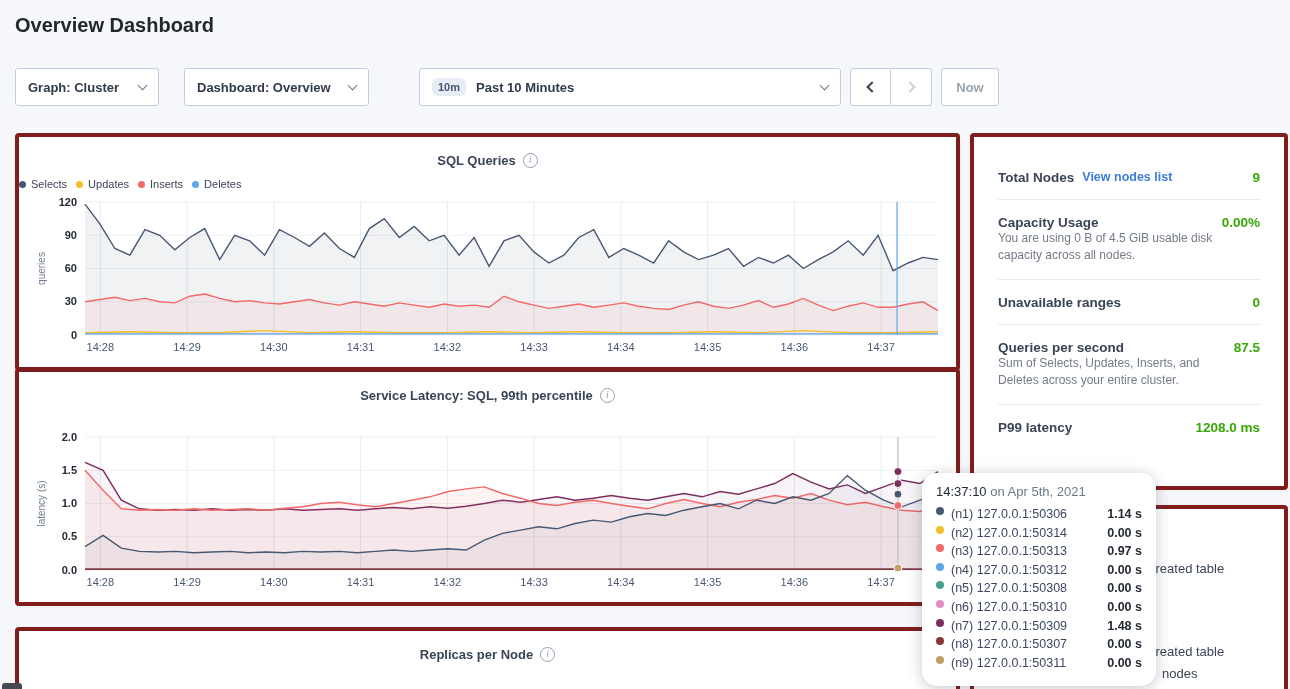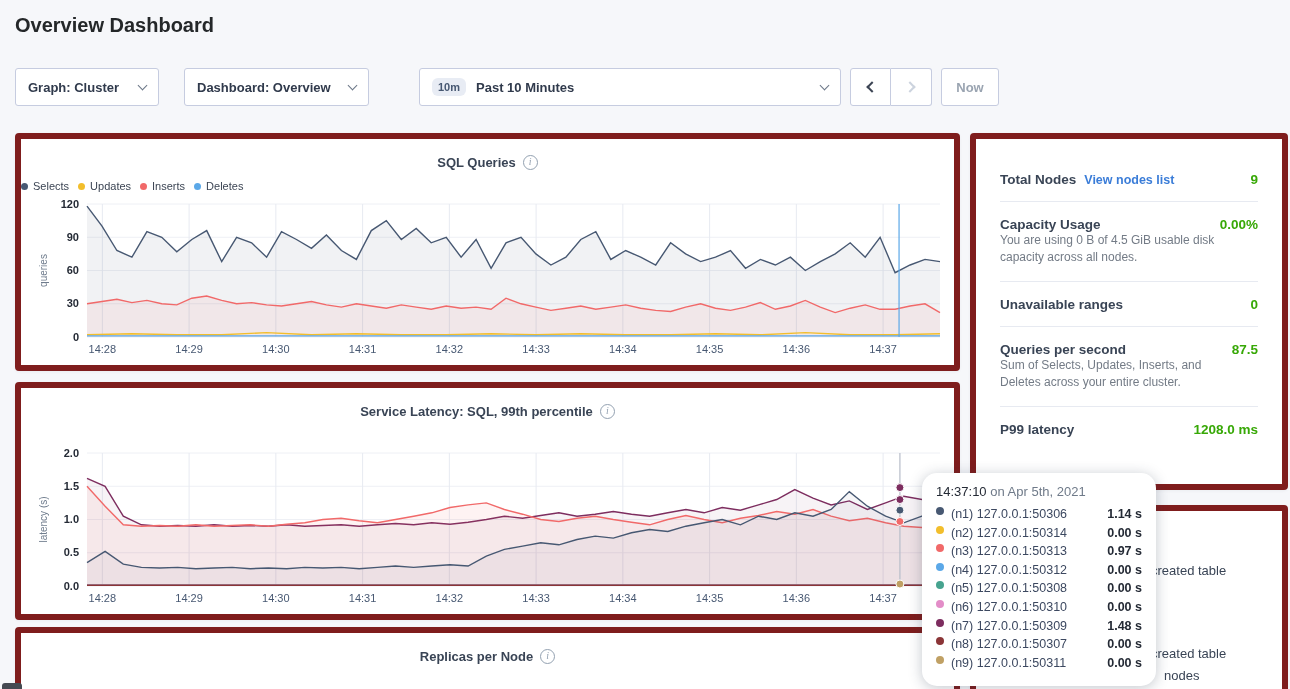--- a/index.html
+++ b/index.html
@@ -17,39 +17,39 @@
   .badge{background:#e8ecf4;border-radius:6px;font-size:11px;font-weight:700;color:#475872;padding:3px 6px;margin-right:10px}
   .chev{width:7px;height:7px;border-right:1.5px solid #6b7687;border-bottom:1.5px solid #6b7687;transform:rotate(45deg);display:inline-block;margin-top:-4px;flex:none}
   .arrow-group{position:absolute;left:850px;top:68px;display:flex}
   .arrow-btn{width:41px;height:38px;background:#fff;border:1px solid #c6cce0;display:flex;align-items:center;justify-content:center;cursor:pointer}
   .arrow-btn.left{border-radius:3px 0 0 3px}
   .arrow-btn.right{border-radius:0 3px 3px 0;border-left:none}
   .chev-left{width:8px;height:8px;border-right:2px solid #3c4554;border-bottom:2px solid #3c4554;transform:rotate(135deg);margin-left:3px}
   .chev-right{width:8px;height:8px;border-right:2px solid #ccd3de;border-bottom:2px solid #ccd3de;transform:rotate(-45deg);margin-right:3px}
   #btn-now{position:absolute;left:941px;top:68px;width:58px;justify-content:center;color:#9aa4b1}
 
-  .card{position:absolute;background:#fff;border:6px solid #7f1d1d;border-radius:4px;box-shadow:0 1px 3px rgba(60,80,110,0.06)}
+  .card{position:absolute;background:#fff;border:4px solid #7f1d1d;border-radius:4px;box-shadow:0 1px 3px rgba(60,80,110,0.06)}
   #card-sql{left:15px;top:133px;width:945px;height:238px}
-  #card-latency{left:15px;top:382px;width:945px;height:238px}
+  #card-latency{left:15px;top:368px;width:945px;height:238px}
   #card-replicas{left:15px;top:627px;width:945px;height:110px}
   #card-summary{left:970px;top:133px;width:318px;height:357px;padding:18px 24px;overflow:hidden}
   #card-events{left:970px;top:505px;width:318px;height:230px;z-index:1}
 
   .chart-title-row{display:flex;align-items:center;justify-content:center;gap:7px;padding-top:16px}
   .chart-title{font-size:13px;font-weight:700;color:#394455}
   .info-icon{width:15px;height:15px;border:1px solid #93a1b1;border-radius:50%;color:#93a1b1;font-size:10px;line-height:12px;text-align:center;font-style:italic;font-family:"Liberation Serif",serif;cursor:pointer;flex:none}
   .legend-row{display:flex;justify-content:flex-start;gap:9px;padding:10px 38px 0 0;list-style:none}
   .legend-item{display:flex;align-items:center;gap:5px;font-size:11px;color:#3c4554;cursor:pointer}
   .legend-dot{width:7px;height:7px;border-radius:50%;flex:none}
   svg.chart{display:block;margin:4px 0 0 14px}
   #card-latency svg.chart{margin-top:26px}
 
   .sum-title{text-align:center;font-size:13px;font-weight:700;color:#242a35;margin-bottom:6px}
   .sum-row{display:flex;justify-content:space-between;align-items:baseline;padding-top:15px}
-  .sum-label-wrap{display:flex;align-items:center}
+  .sum-label-wrap{display:flex;align-items:flex-start}
   .sum-label{font-size:13.5px;font-weight:700;color:#394455}
   .sum-link{font-size:12.5px;font-weight:700;color:#3b7dd8;margin-left:8px;cursor:pointer;white-space:nowrap}
   .sum-value{font-size:13.5px;font-weight:700;color:#37a806}
   .sum-desc{font-size:12px;color:#737b86;line-height:1.45;padding-right:30px}
   .sum-div{border-bottom:1px solid #e7eaf1;margin-top:14px}
 
   #tooltip{position:absolute;left:922px;top:473px;width:234px;z-index:30;background:#fff;border-radius:15px;box-shadow:0 2px 14px rgba(40,55,75,0.28);padding:11px 14px 12px}
   .tt-head{font-size:13px;color:#242a35;margin-bottom:8px;white-space:nowrap}
   .tt-date{color:#6f7a89}
   .tt-row{display:flex;align-items:flex-start;gap:7px;height:18.6px;font-size:12.5px;color:#3c4860}

